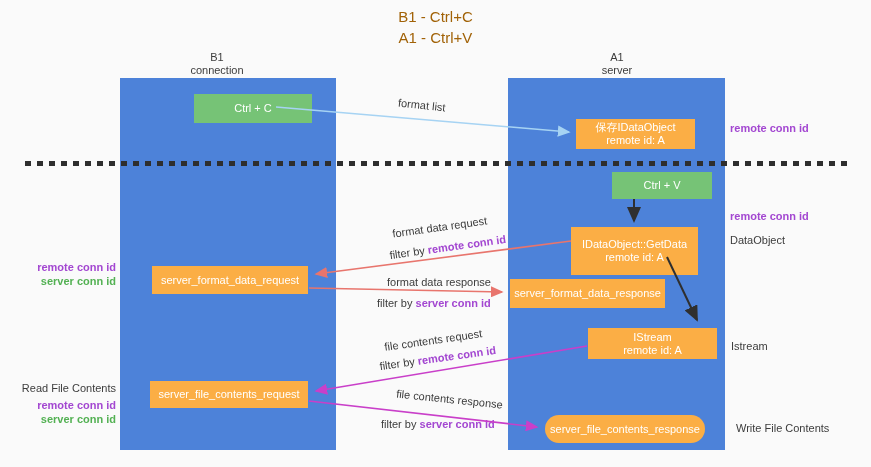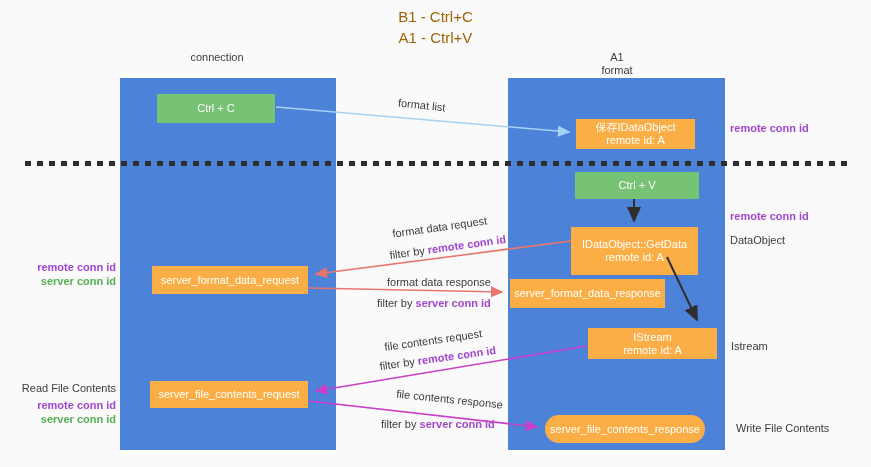--- a/index.html
+++ b/index.html
@@ -14,21 +14,21 @@
   .lifeline-header { position:absolute; top:51px; width:200px; text-align:center;
            font-size:11px; line-height:13px; color:#3c3c3c; }
   .rect { position:absolute; top:78px; height:372px; background:#4d82d9; }
   .rect-left  { left:120px; width:216px; }
   .rect-right { left:508px; width:217px; }
   .dashline { position:absolute; left:25px; top:161px; width:822px; height:5px;
     background:repeating-linear-gradient(to right,#2e2e2e 0 6px,transparent 6px 12px); }
   .node { position:absolute; color:#fff; font-size:11px; text-align:center;
           display:flex; flex-direction:column; justify-content:center;
           line-height:13px; z-index:2; }
-  .green  { background:#76c376; }
+  .green  { background:#76c376;margin-left:37px; }
   .orange { background:#fbae45; }
   .elabel { position:absolute; font-size:11px; color:#3c3c3c; white-space:nowrap;
             z-index:3; }
   .rot-up   { transform:rotate(-8deg); }
   .rot-down { transform:rotate(6deg); }
   .purple-b { color:#a347d1; font-weight:bold; }
   .green-b  { color:#53b153; font-weight:bold; }
   .side { position:absolute; font-size:11px; white-space:nowrap; z-index:3; }
   .side.dark { color:#3c3c3c; }
   .left-stack { position:absolute; left:8px; width:108px; text-align:right;
@@ -39,42 +39,43 @@
 <body>
 
 <div class="canvas">
 
   <div class="title">
     <div>B1 - Ctrl+C</div>
     <div>A1 - Ctrl+V</div>
   </div>
 
   <div class="lifeline-header" style="left:117px;">
+    <div>B1</div>
     <div>connection</div>
   </div>
   <div class="lifeline-header" style="left:517px;">
     <div>A1</div>
-    <div>format</div>
+    <div>server</div>
   </div>
 
   <div class="rect rect-left"></div>
   <div class="rect rect-right"></div>
 
   <div class="dashline"></div>
 
   <div class="node green" style="left:157px;top:94px;width:118px;height:29px;">
     <div>Ctrl + C</div>
   </div>
 
   <div class="node orange" style="left:576px;top:119px;width:119px;height:30px;">
     <div>保存IDataObject</div>
     <div>remote id: A</div>
   </div>
 
-  <div class="node green" style="left:575px;top:172px;width:124px;height:27px;">
+  <div class="node green" style="left:575px;top:172px;width:100px;height:27px;">
     <div>Ctrl + V</div>
   </div>
 
   <div class="node orange" style="left:571px;top:227px;width:127px;height:48px;">
     <div>IDataObject::GetData</div>
     <div>remote id: A</div>
   </div>
 
   <div class="node orange" style="left:152px;top:266px;width:156px;height:28px;">
     <div>server_format_data_request</div>

